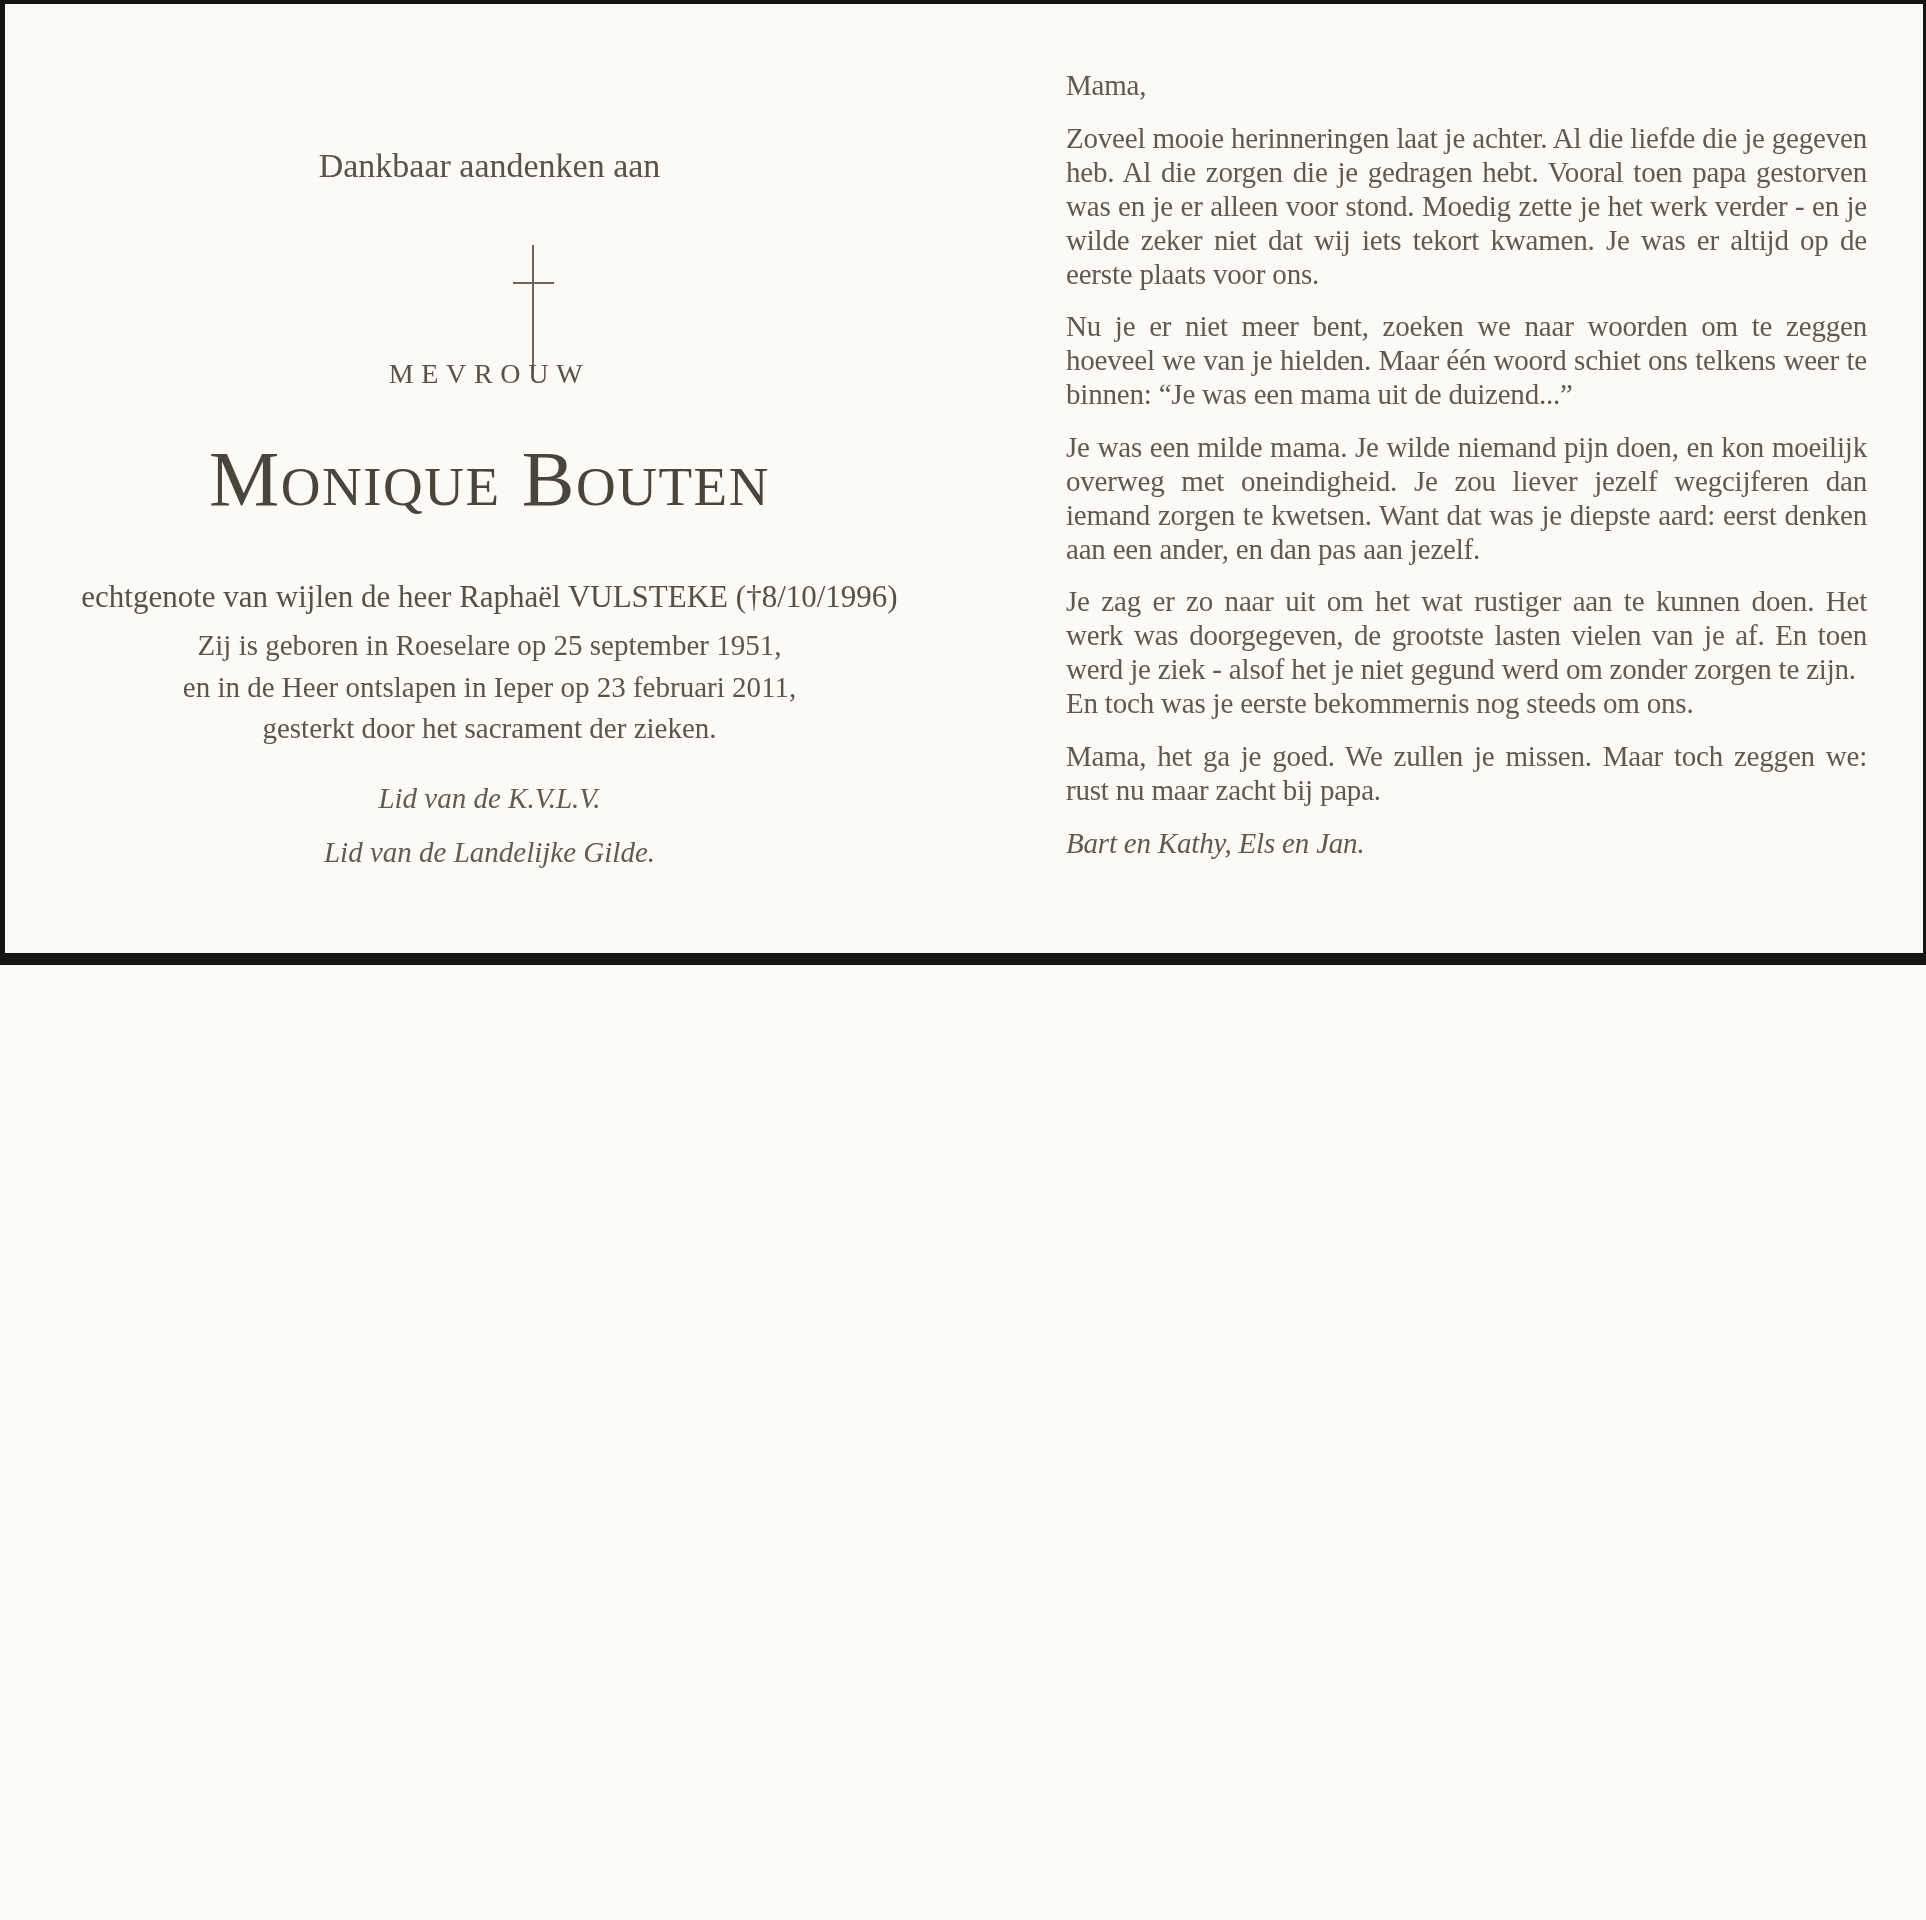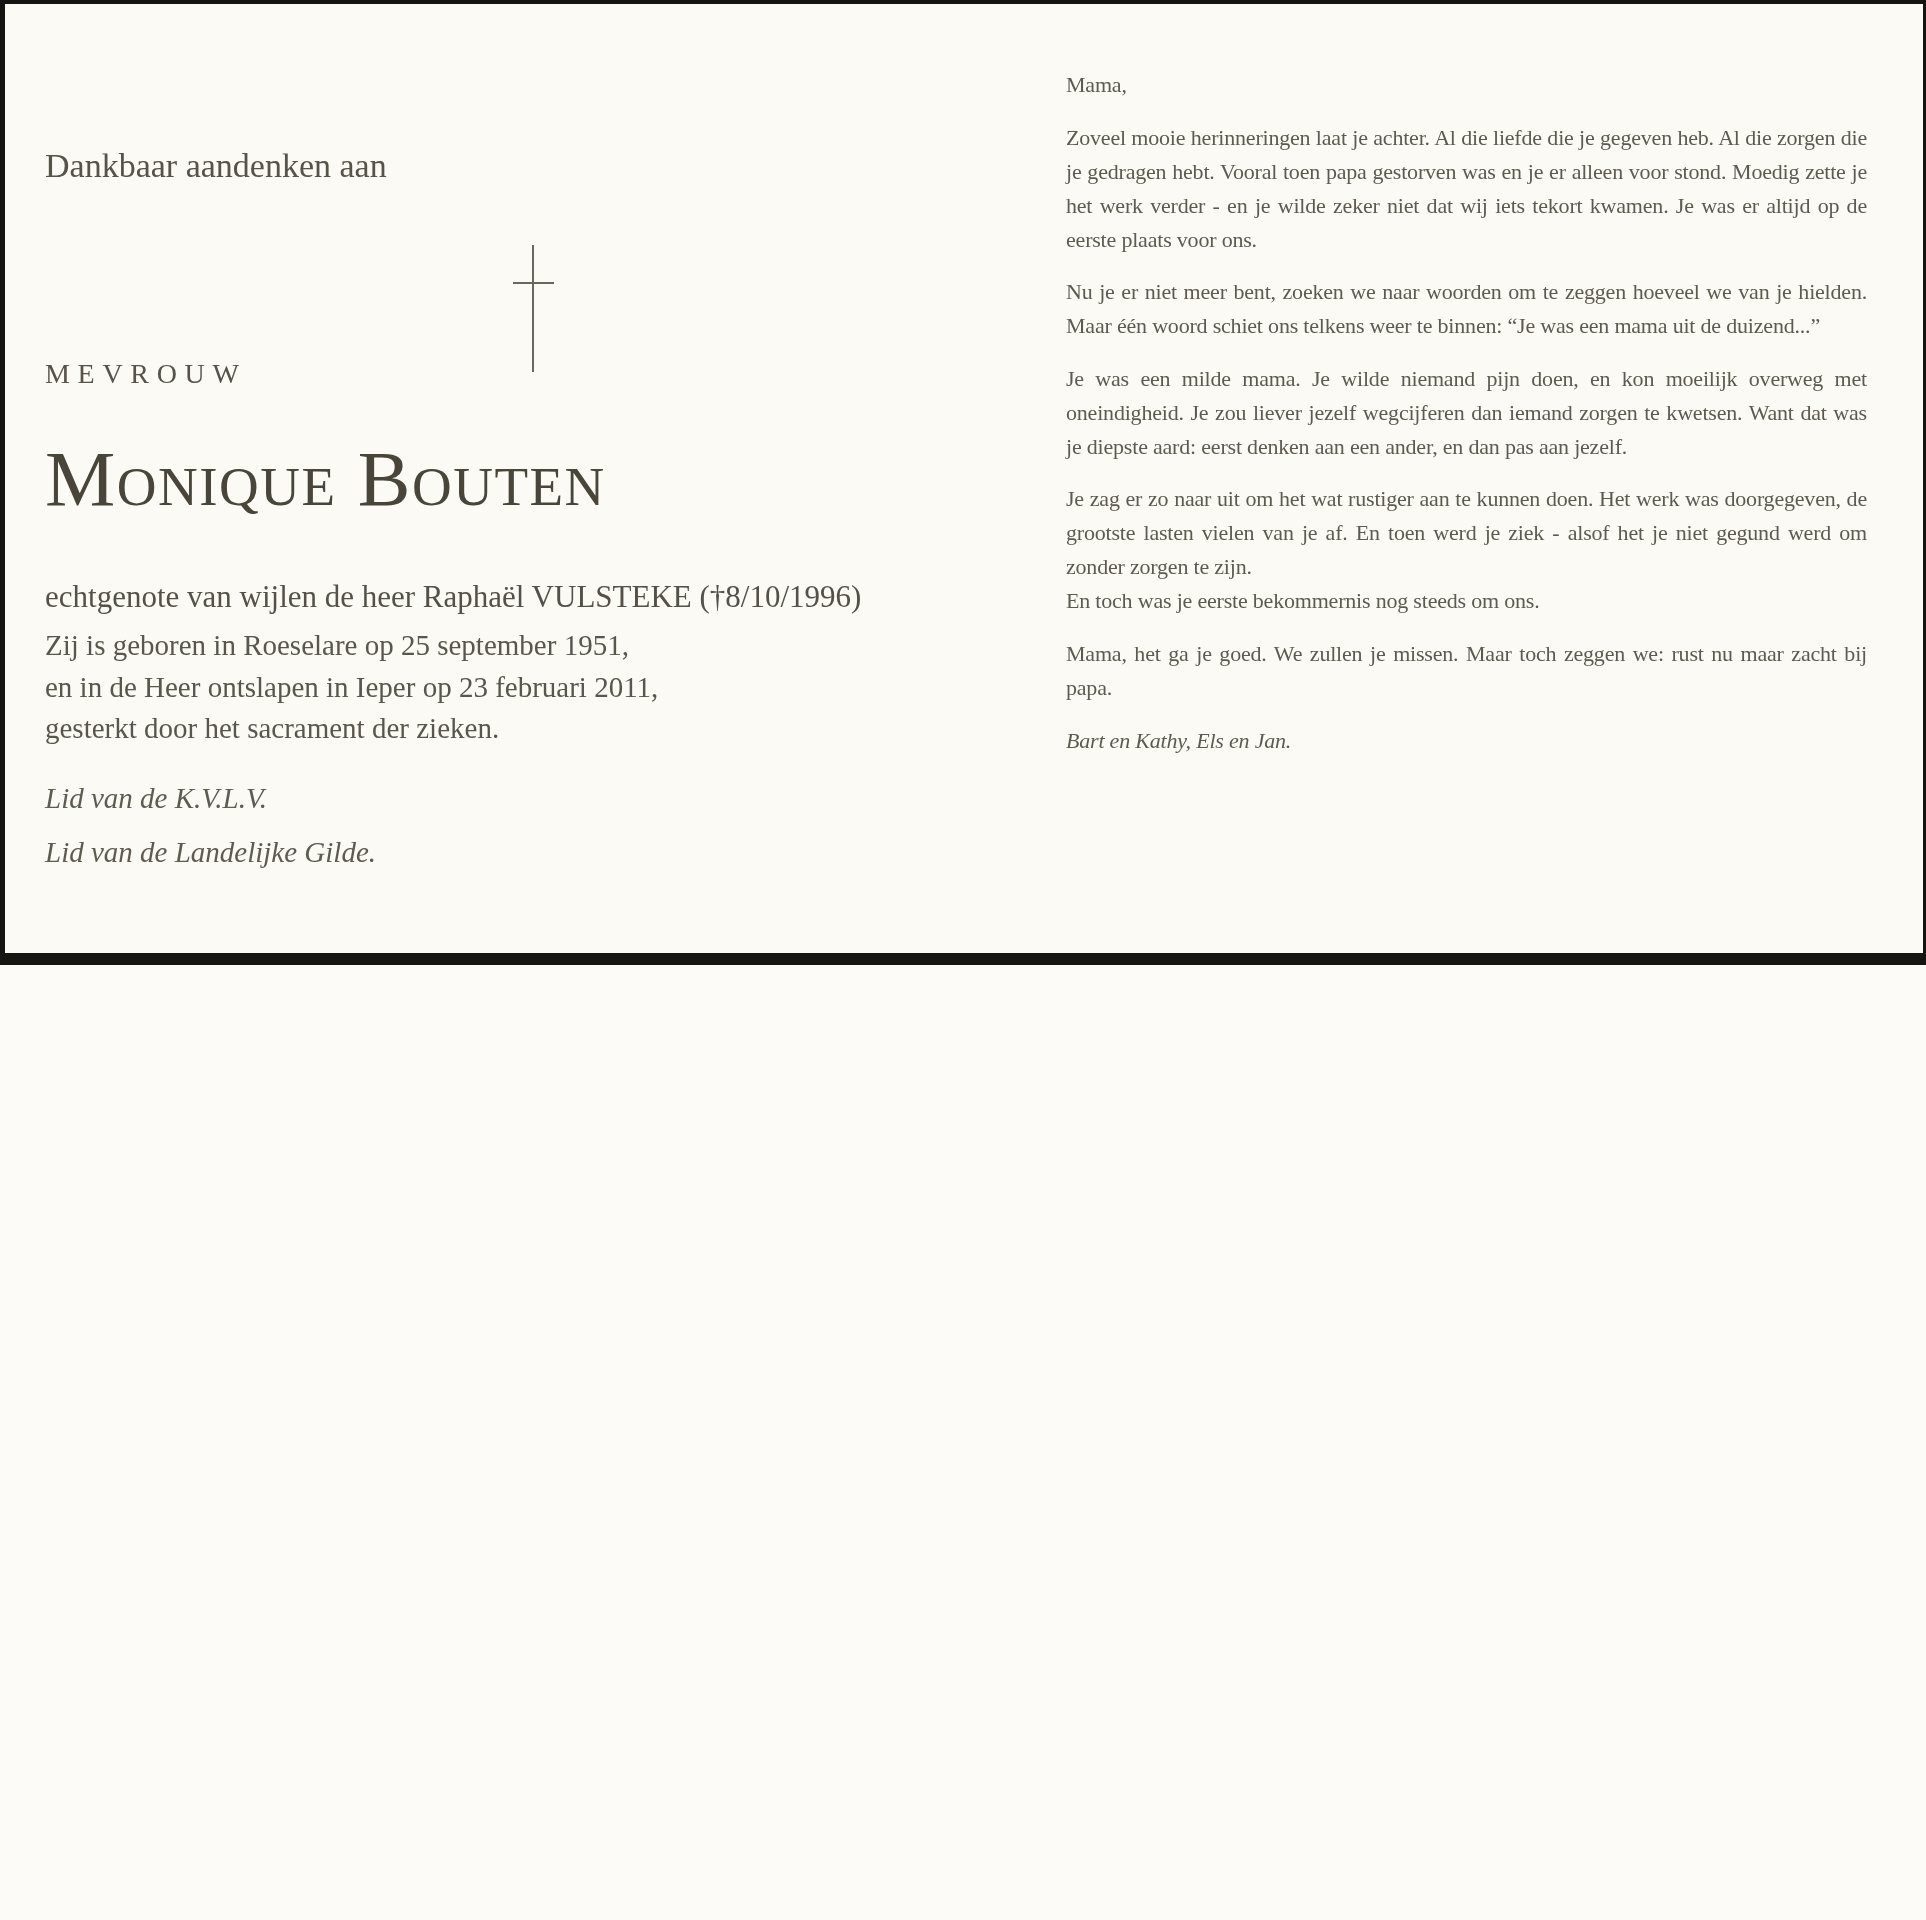--- a/index.html
+++ b/index.html
@@ -10,37 +10,37 @@
     color:#5a564c;
   }
   
   .top-scan{position:absolute;left:0;top:0;width:1927px;height:965px;background:#fbfaf5;}
   .edge{position:absolute;background:#161412;}
   .edge-top{left:0;top:0;width:1927px;height:3.9px;}
   .edge-left{left:0;top:0;width:4.6px;height:965px;}
   .edge-right{left:1923px;top:0;width:3.9px;height:965px;}
   .divider-band{position:absolute;left:0;top:953px;width:1927px;height:12.4px;background:#171512;}
 
-  .front-panel{position:absolute;left:45px;top:0;width:889px;height:965px;}
+  .front-panel{position:absolute;left:45px;top:0;width:889px;height:965px;text-align:center;}
   .front-header{position:absolute;left:0;top:147px;width:100%;font-size:34px;color:#575349;}
   .cross{position:absolute;left:0;top:0;width:100%;}
   .cross-v{position:absolute;left:487px;top:245px;width:2.3px;height:127px;background:#6b675d;}
   .cross-h{position:absolute;left:468px;top:282px;width:41px;height:2.3px;background:#6b675d;}
   .front-title{position:absolute;left:0;top:358px;width:100%;font-size:28px;letter-spacing:7.7px;color:#57534a;}
   .front-name{position:absolute;left:0;top:434px;width:100%;font-size:79px;font-variant:small-caps;letter-spacing:1.5px;color:#49453b;}
   .front-spouse{position:absolute;left:0;top:579px;width:100%;font-size:31px;color:#555148;}
   .life-1{position:absolute;left:0;top:629px;width:100%;font-size:29px;}
   .life-2{position:absolute;left:0;top:671px;width:100%;font-size:29px;}
   .life-3{position:absolute;left:0;top:712px;width:100%;font-size:29px;}
   .member-1{position:absolute;left:0;top:782px;width:100%;font-size:29px;font-style:italic;color:#5f5b51;}
   .member-2{position:absolute;left:0;top:836px;width:100%;font-size:29px;font-style:italic;color:#5f5b51;}
 
   .letter-panel{
     position:absolute;left:1066px;top:68px;width:801px;
-    font-size:22px;line-height:34px;letter-spacing:-0.2px;
+    font-size:29px;line-height:34px;letter-spacing:-0.2px;
     text-align:justify;color:#5e5a50;
   }
   .letter-panel p{margin:0 0 18.6px 0;}
   .letter-panel p.tight{margin:0;}
   .letter-sign{font-style:italic;margin-top:31px;}
 
   
   .bottom-scan{position:absolute;left:0;top:965px;width:1927px;height:956px;background:#fcfbf7;}
 </style>
 </head>

